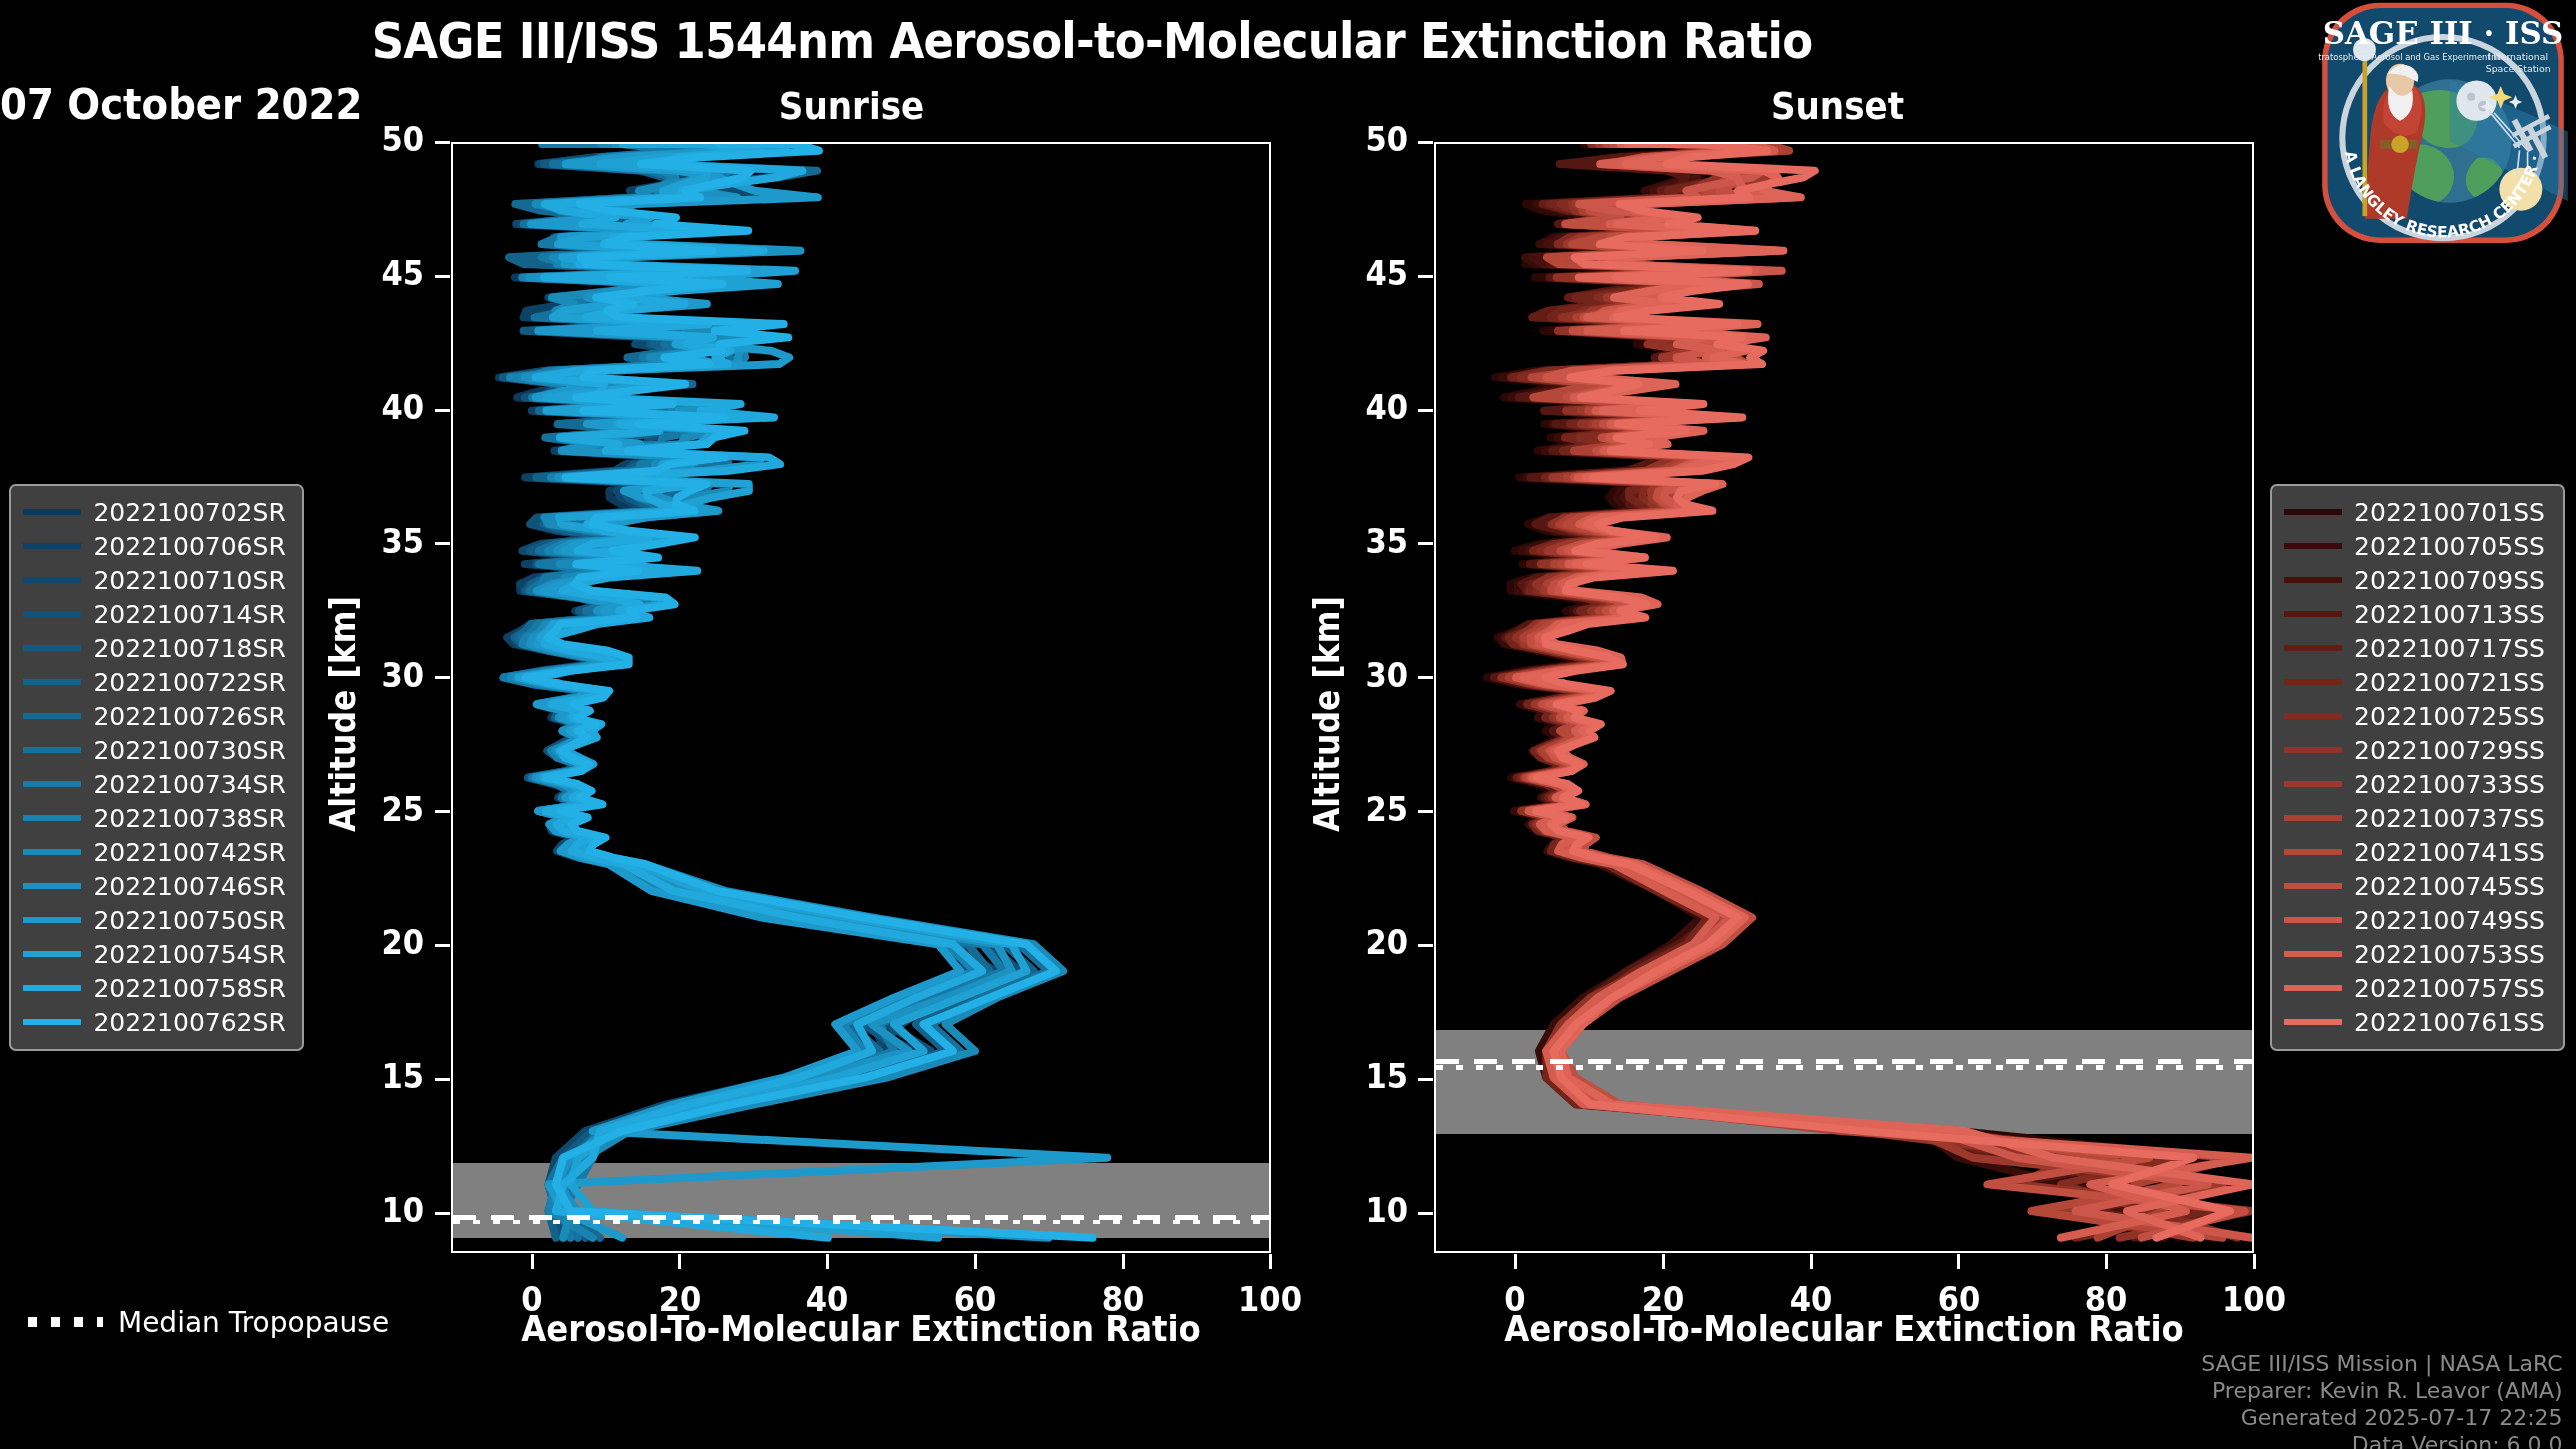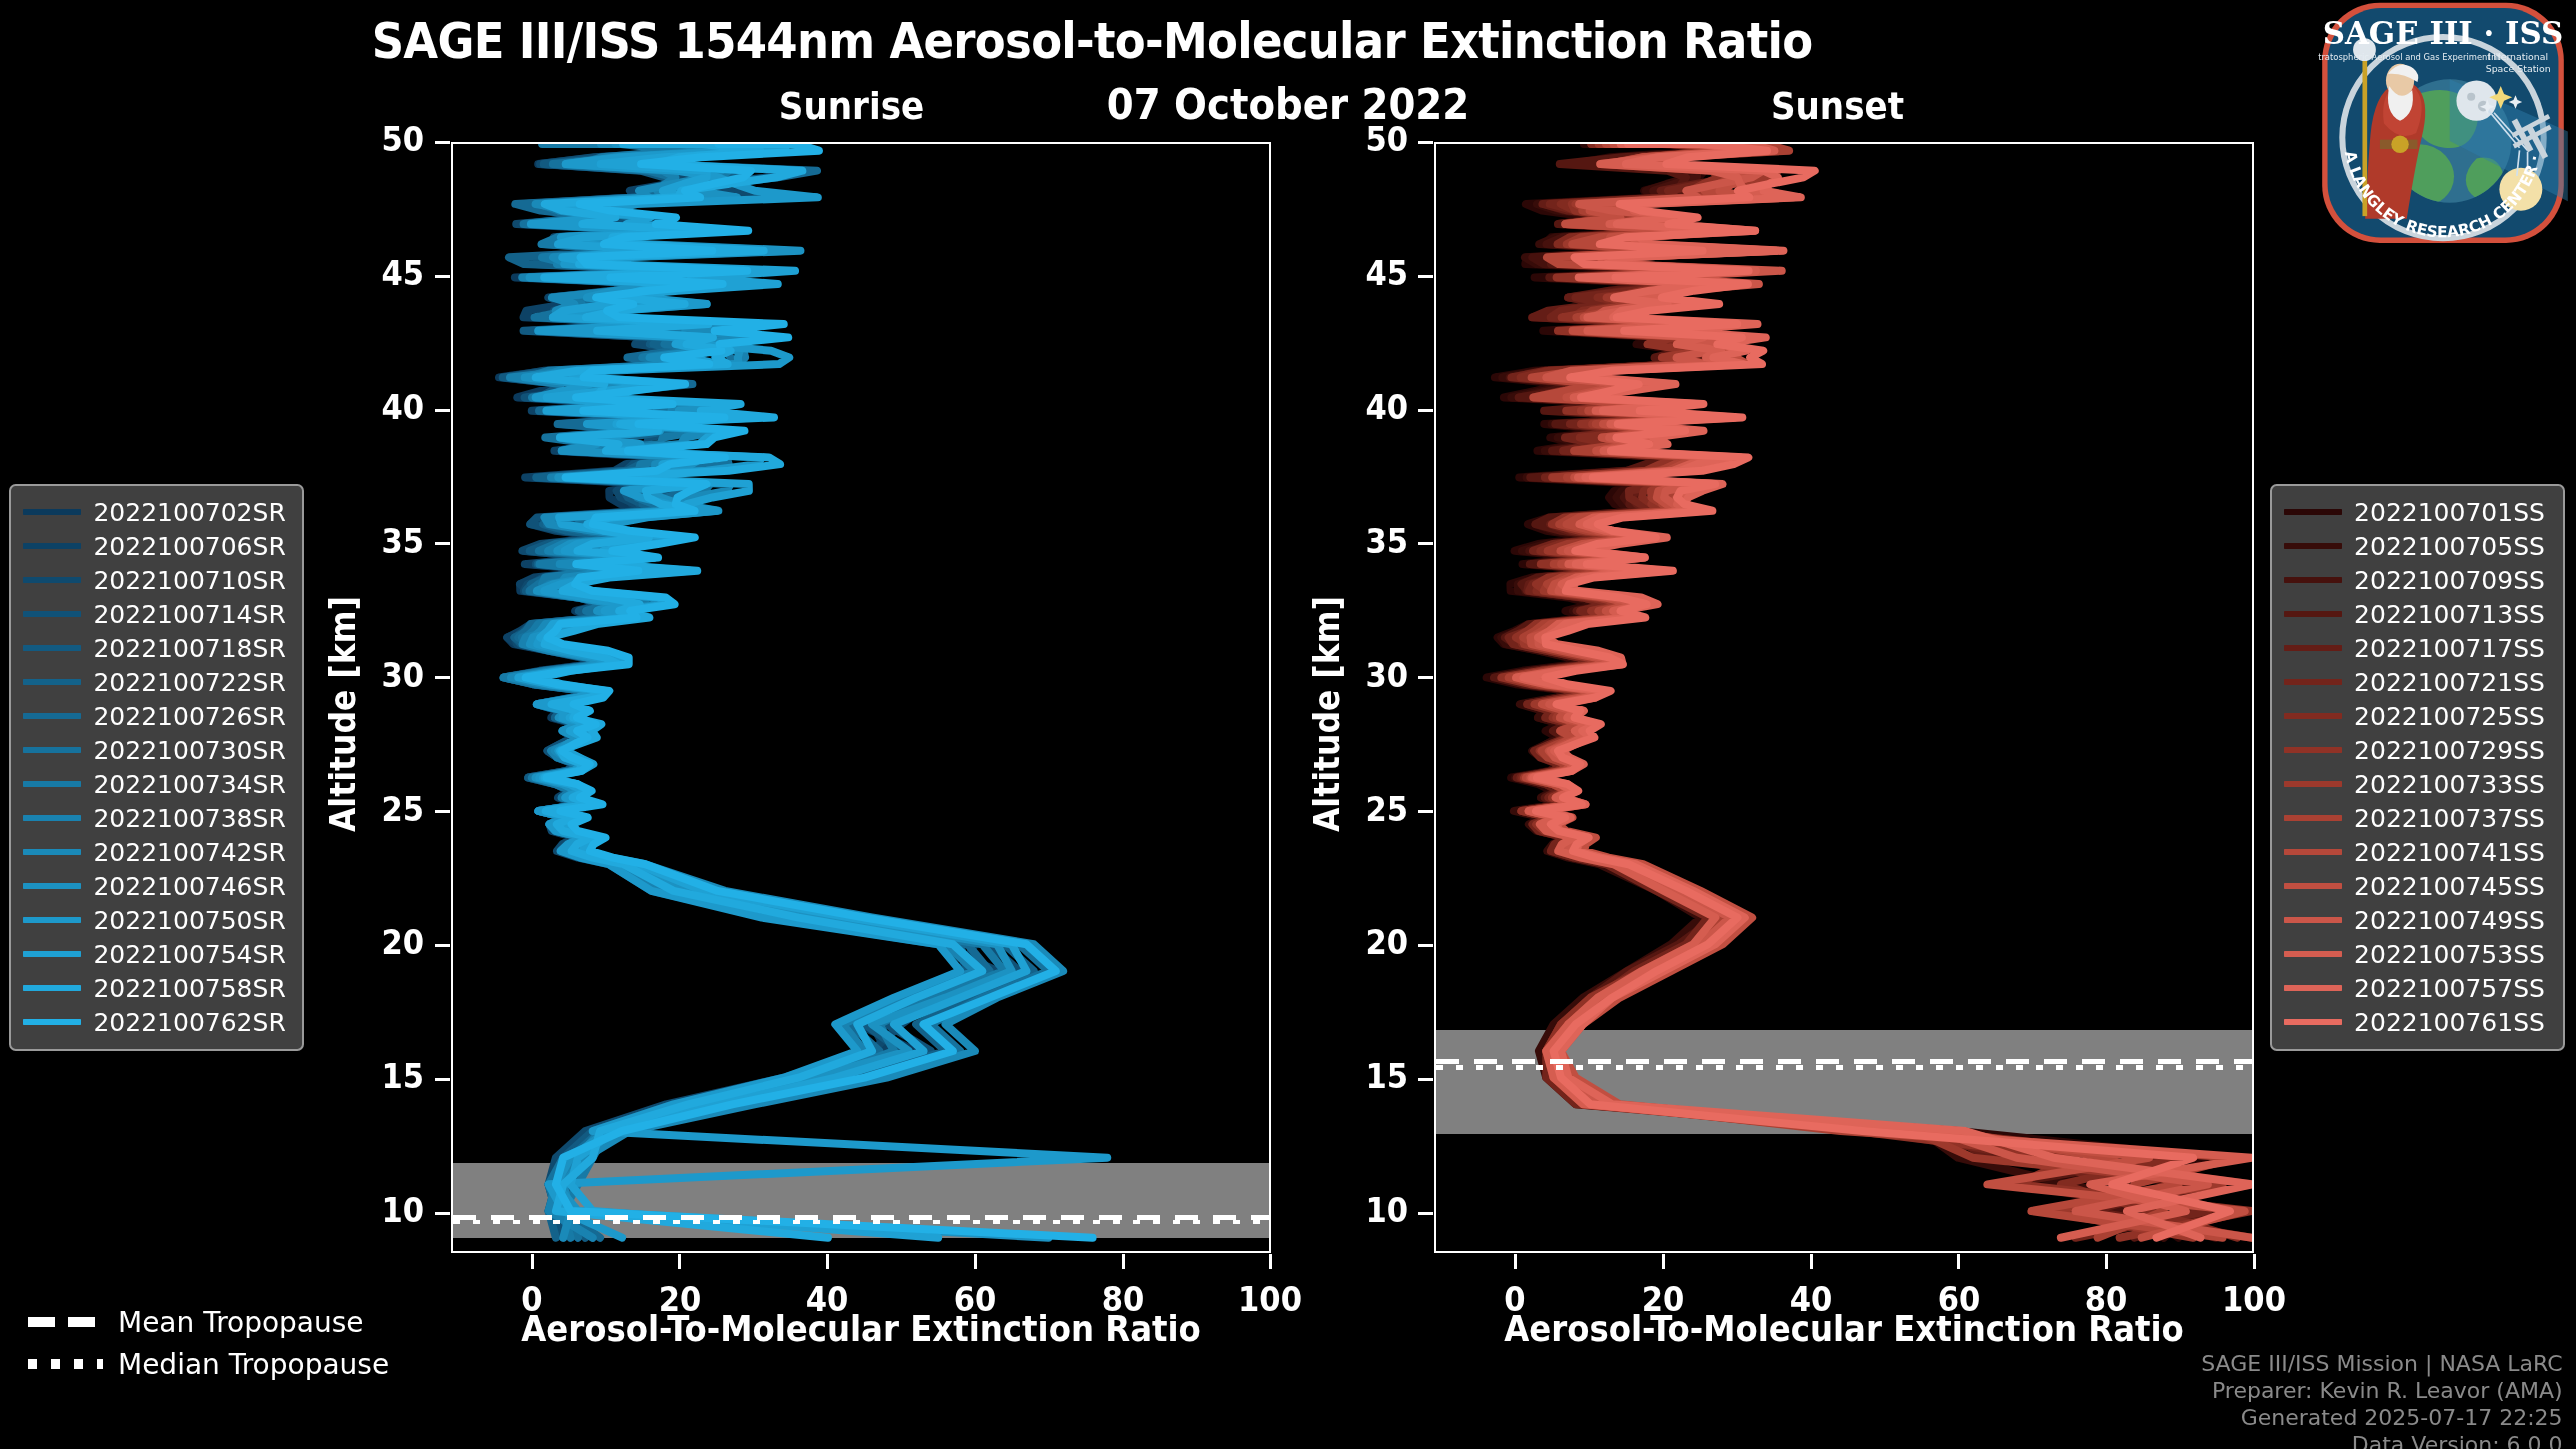--- a/index.html
+++ b/index.html
@@ -2,21 +2,21 @@
 <html style="font-size:10.7px"><head>
 <meta charset="utf-8">
 <style>
   html,body{margin:0;padding:0;background:#000;}
   body{width:2576px;height:1449px;position:relative;overflow:hidden;
        font-family:"DejaVu Sans","Liberation Sans",sans-serif;color:#fff;}
 
   .title{position:absolute;left:0;top:12px;width:2184px;text-align:center;
          font-size:50px;font-weight:bold;letter-spacing:-0.7px;
          font-family:"DejaVu Sans Condensed","DejaVu Sans",sans-serif;}
-  .subtitle{position:absolute;left:0;top:79px;width:2576px;text-align:center;
+  .subtitle{position:absolute;left:0;top:79px;width:2576px;
             font-size:43px;font-weight:bold;
             font-family:"DejaVu Sans Condensed","DejaVu Sans",sans-serif;}
   .panel-head{position:absolute;top:84px;font-size:38px;font-weight:bold;
               font-family:"DejaVu Sans Condensed","DejaVu Sans",sans-serif;}
   #sunrise-head{left:684px;width:335px;text-align:center;}
   #sunset-head{left:1670px;width:335px;text-align:center;}
 
   
   .plot{position:absolute;top:142px;height:1111px;background:#000;
         border:2.7px solid #ffffff;box-sizing:border-box;}
@@ -323,24 +323,20 @@
       <div class="ltext">2022100757SS</div>
     </div>
     <div class="lrow">
       <div class="lswatch" style="background: rgb(232, 107, 96);"></div>
       <div class="ltext">2022100761SS</div>
     </div>
   </div>
 
 <div class="tropo-legend">
   <div class="tlrow">
-    <div class="tlkey k-mean"></div>
-    <div class="tltext">Mean Tropopause</div>
-  </div>
-  <div class="tlrow">
     <div class="tlkey k-median"></div>
     <div class="tltext">Median Tropopause</div>
   </div>
 </div>
 
 <div class="credits">
   <div>SAGE III/ISS Mission | NASA LaRC</div>
   <div>Preparer: Kevin R. Leavor (AMA)</div>
   <div>Generated 2025-07-17 22:25</div>
   <div>Data Version: 6.0.0</div>

